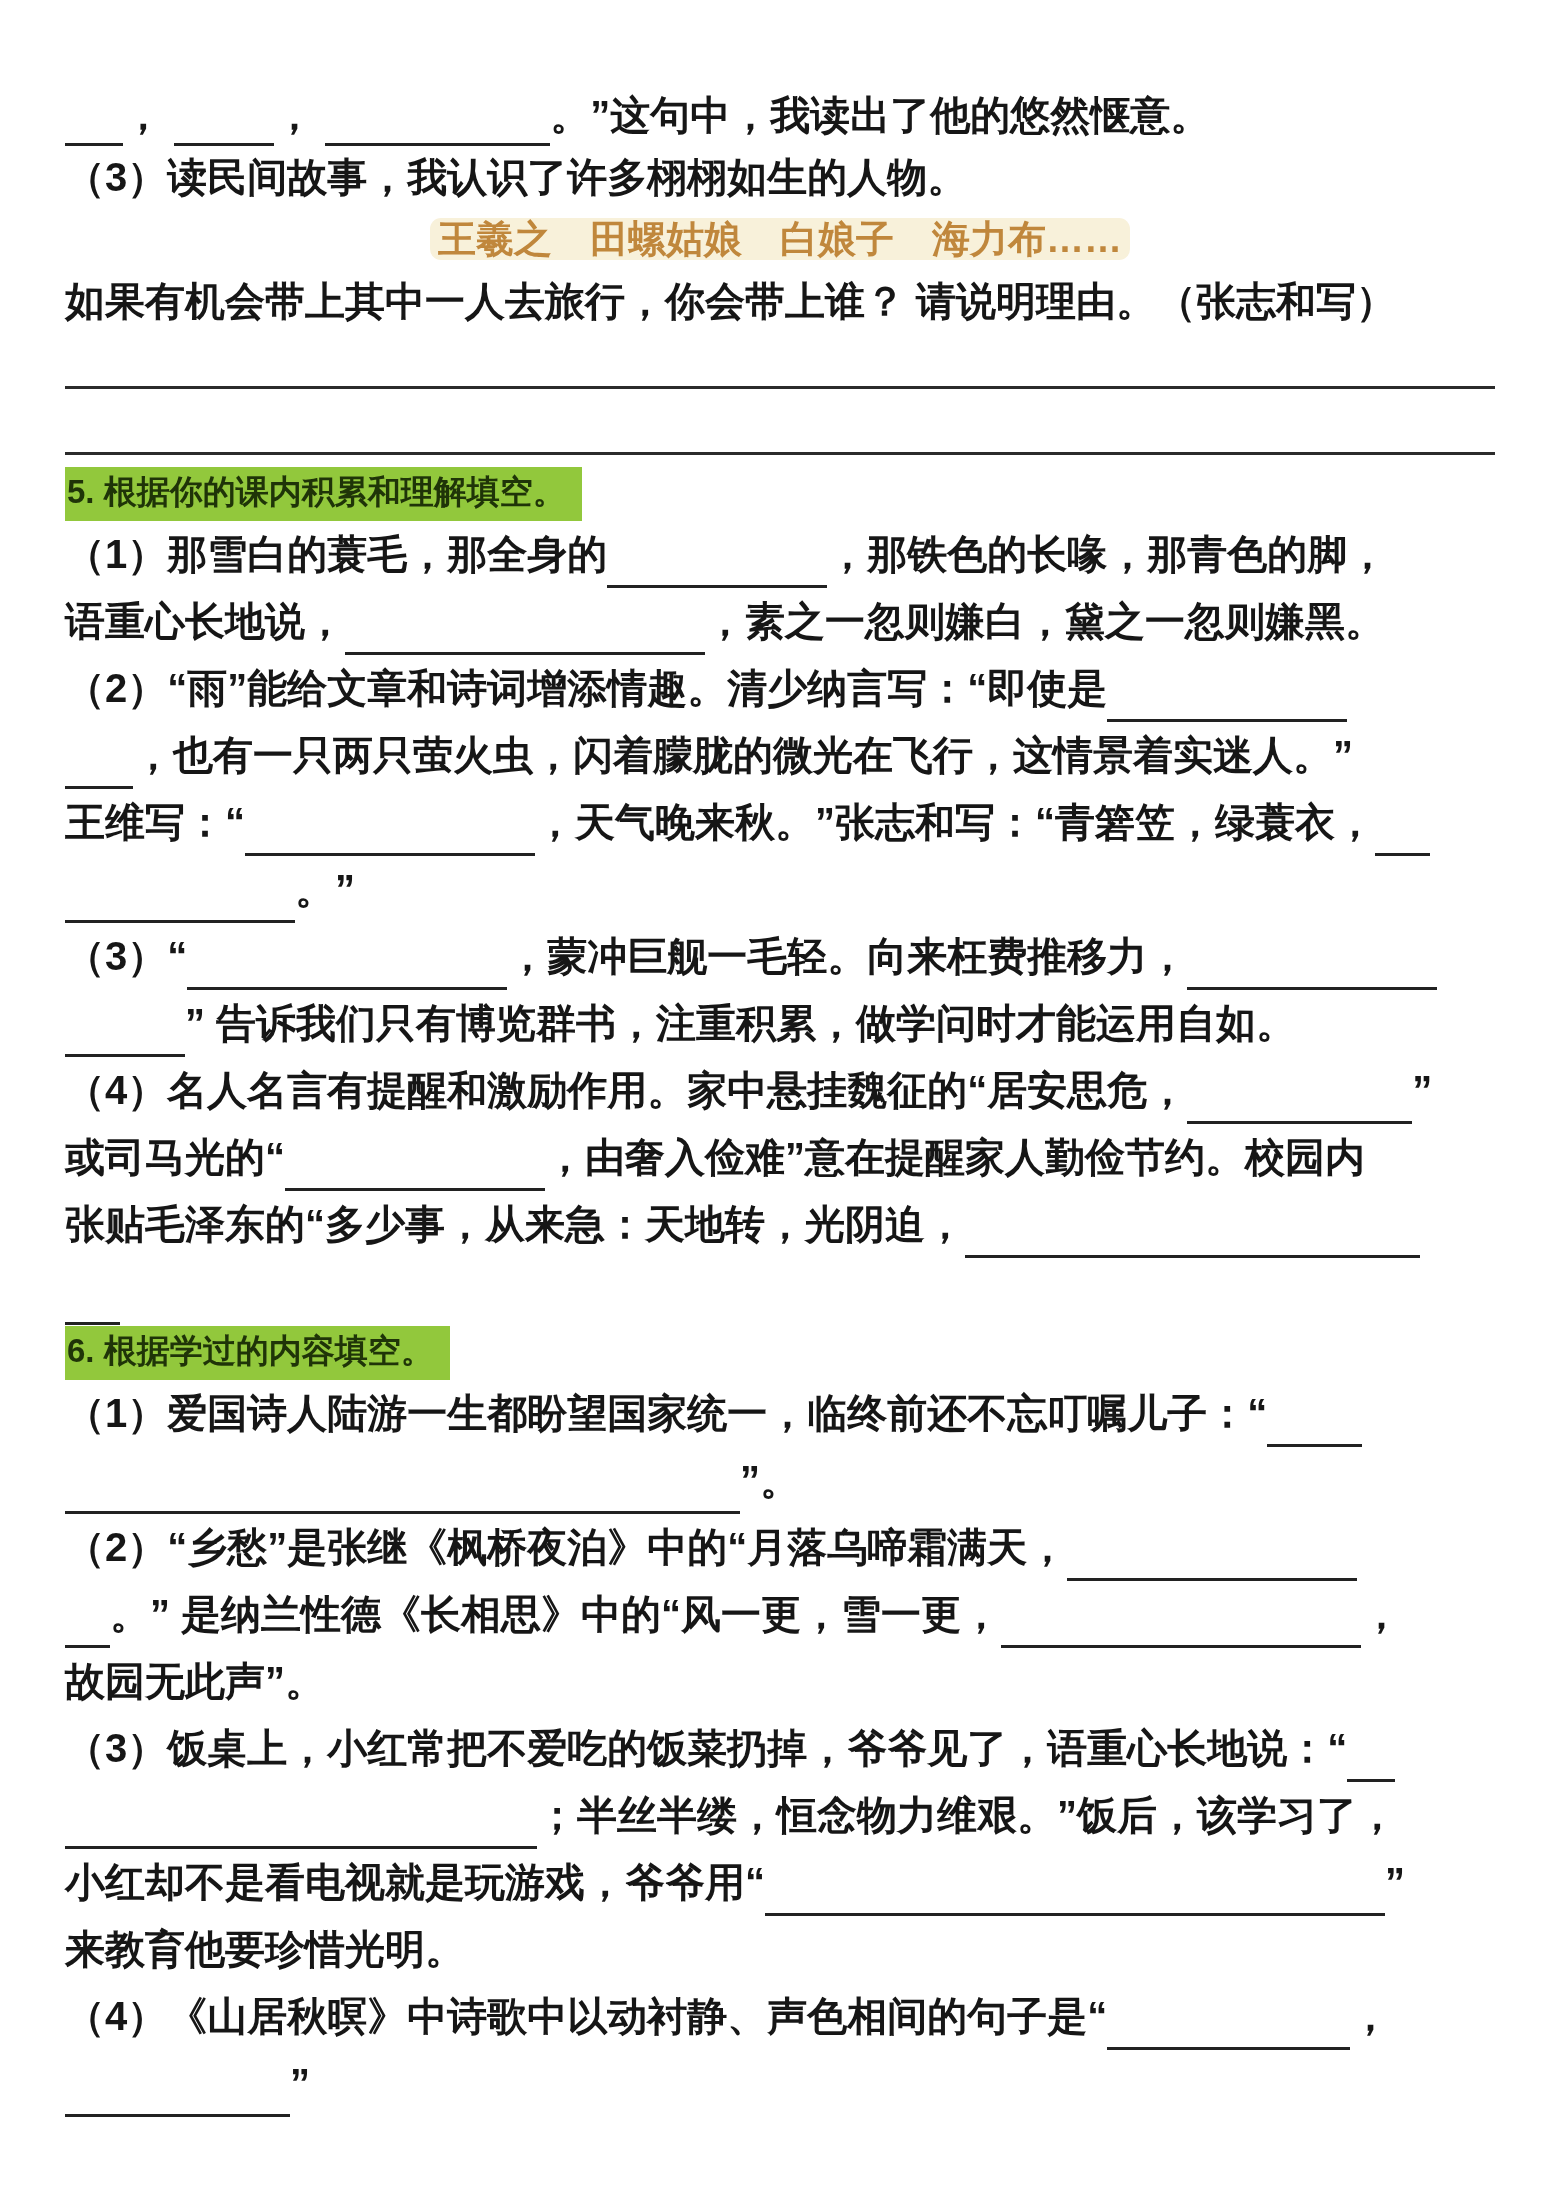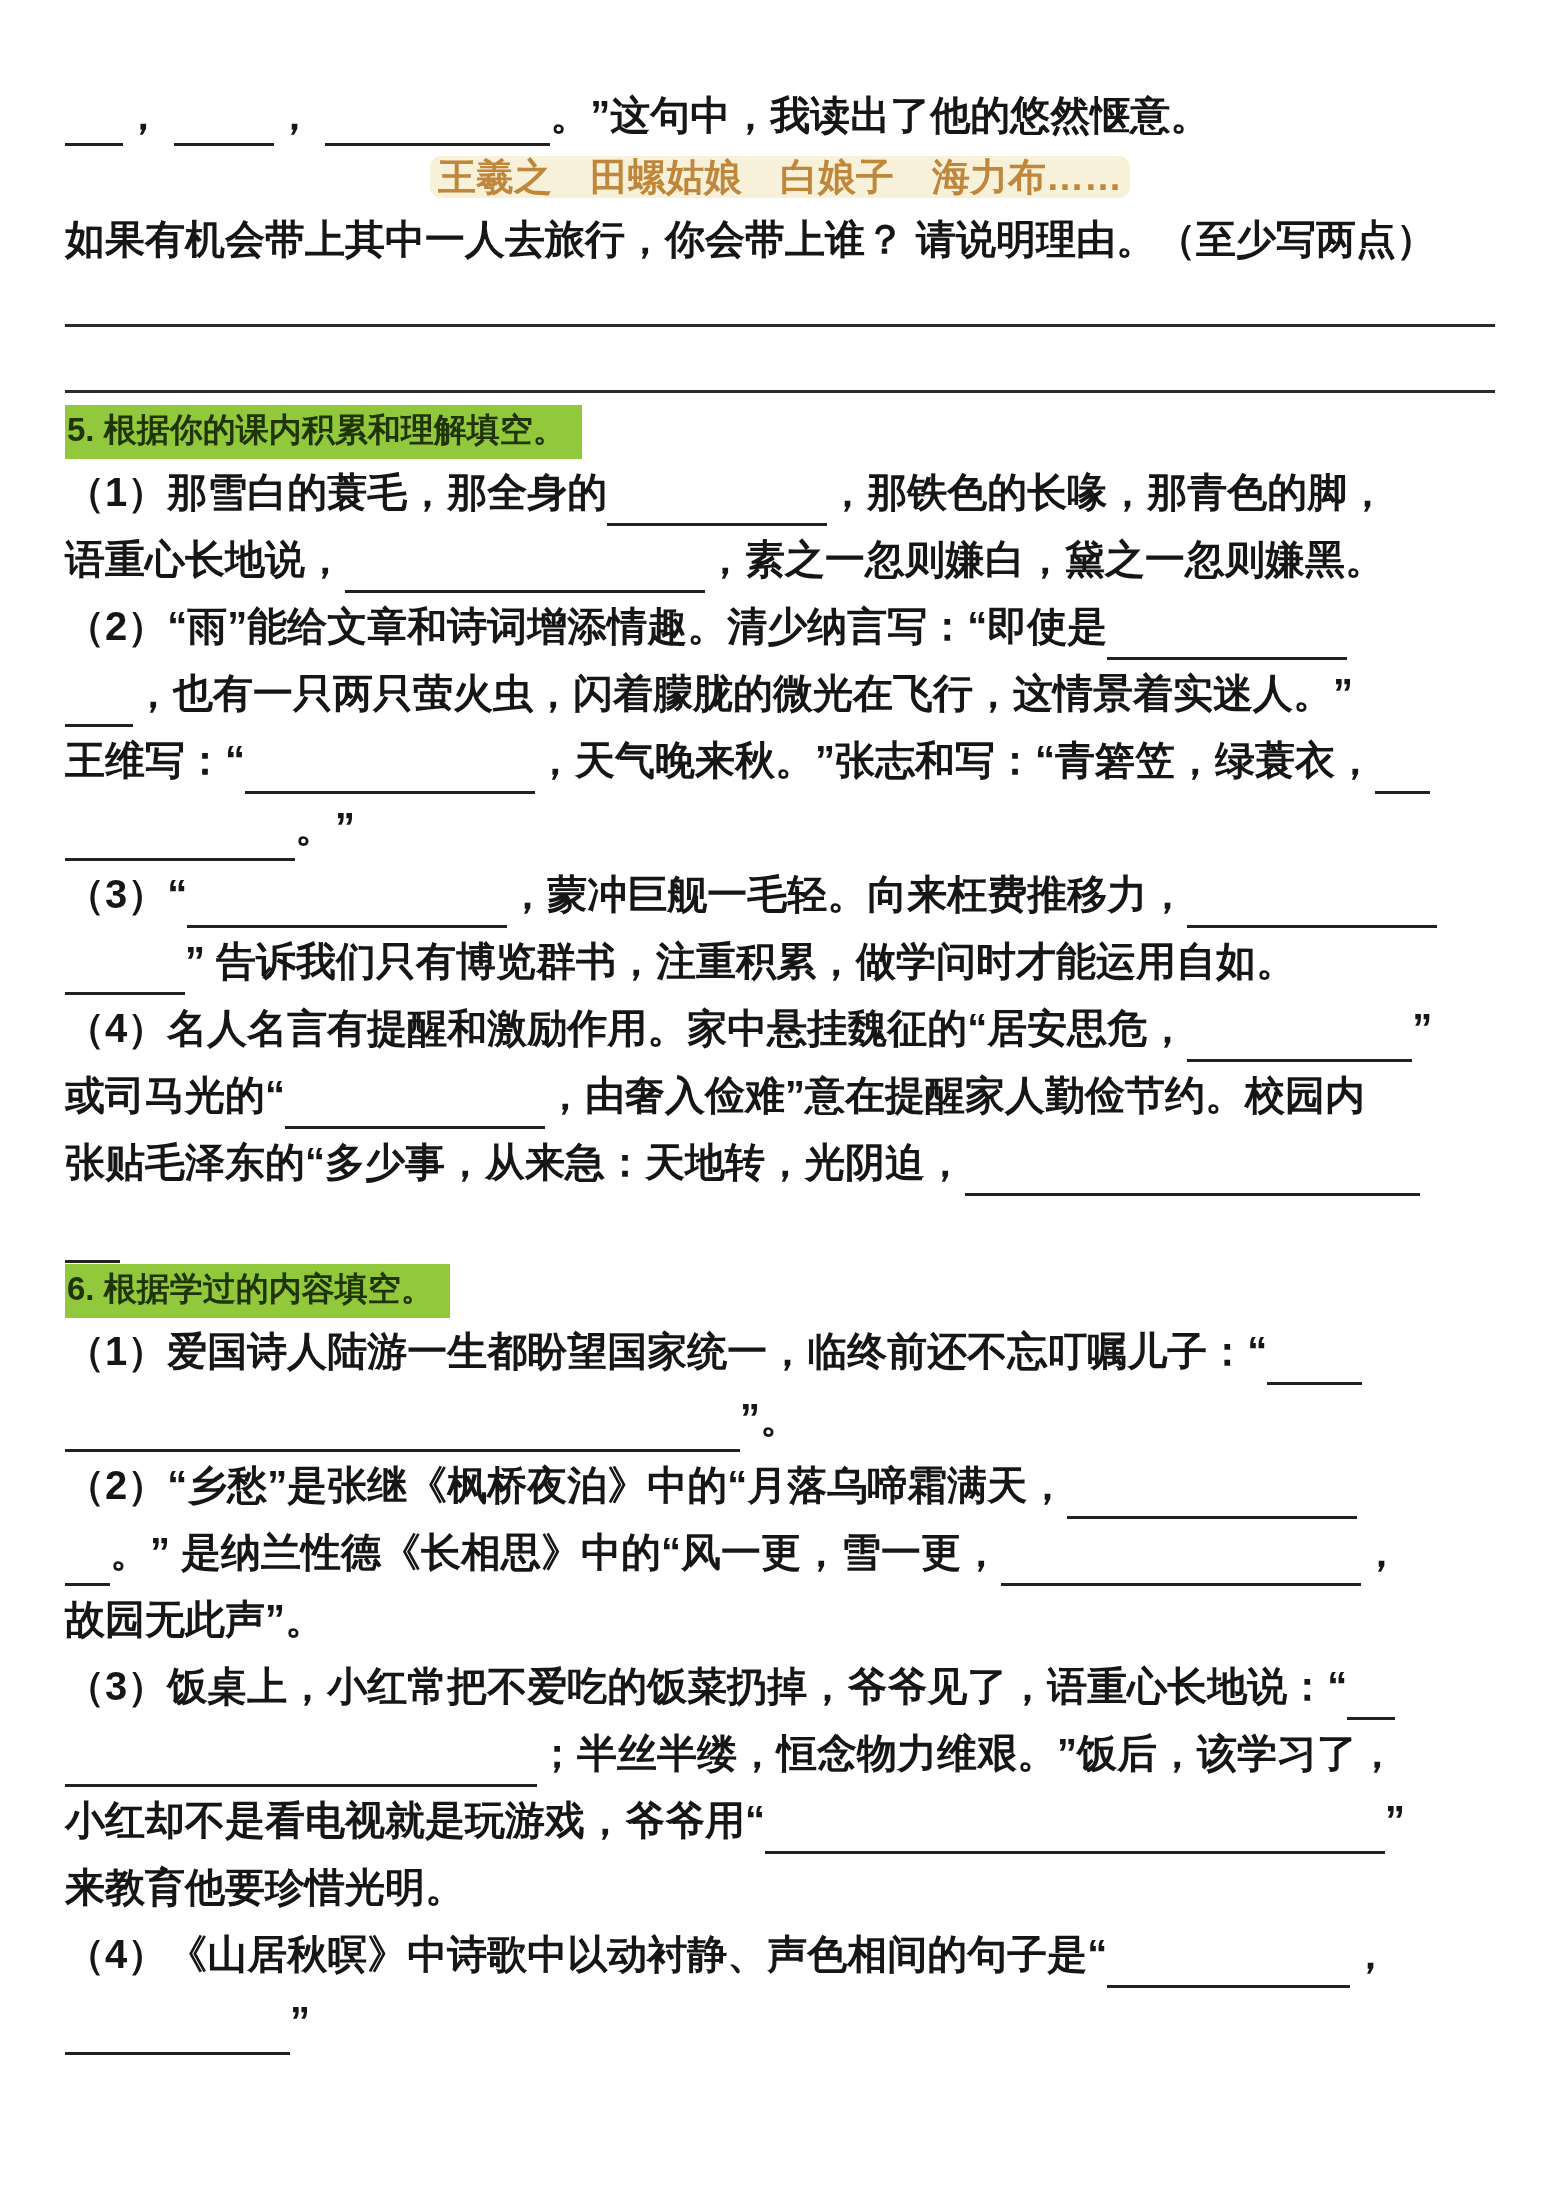--- a/index.html
+++ b/index.html
@@ -53,27 +53,30 @@
 <body>
 
 <div class="page">
 
   <div class="row tight">
     <span class="blank" style="width:58px"></span><span class="seg">，</span>
     <span class="blank" style="width:100px"></span><span class="seg">，</span>
     <span class="blank" style="width:225px"></span><span class="seg">。”这句中，我读出了他的悠然惬意。</span>
   </div>
 
+  <div class="row tight">
+    <span class="seg">（3）读民间故事，我认识了许多栩栩如生的人物。</span>
+  </div>
 
   <div class="names-row">
     <span class="names-hl">王羲之　田螺姑娘　白娘子　海力布……</span>
   </div>
 
   <div class="row tight">
-    <span class="seg">如果有机会带上其中一人去旅行，你会带上谁？ 请说明理由。（至少写两点）</span>
+    <span class="seg">如果有机会带上其中一人去旅行，你会带上谁？ 请说明理由。（张志和写）</span>
   </div>
 
   <div class="rule rule-1"></div>
   <div class="rule rule-2"></div>
 
   <div class="heading-row">
     <span class="hl">5. 根据你的课内积累和理解填空。</span>
   </div>
 
   <div class="row">

